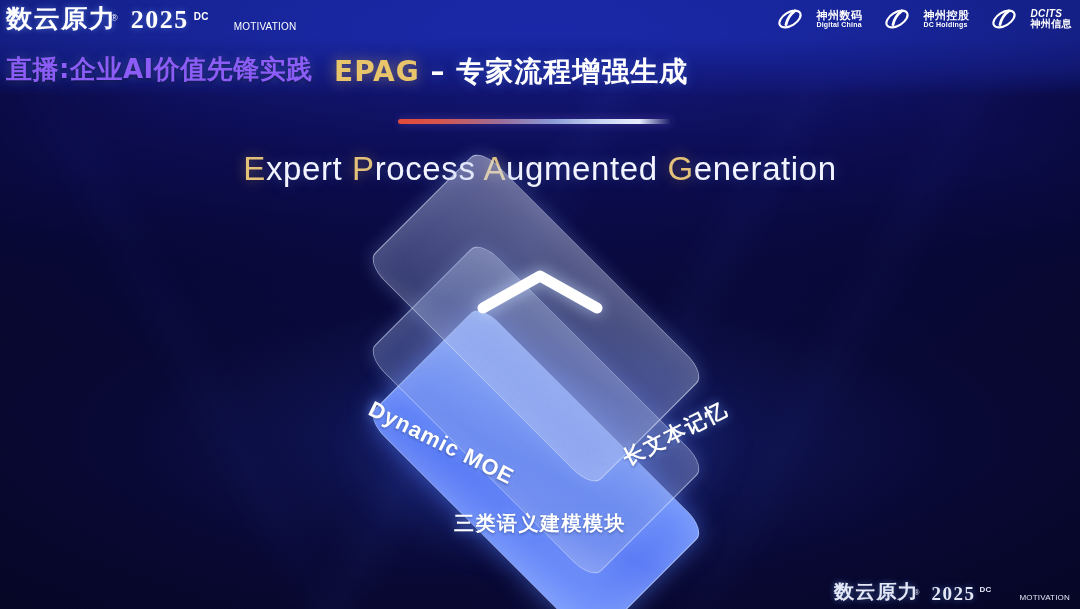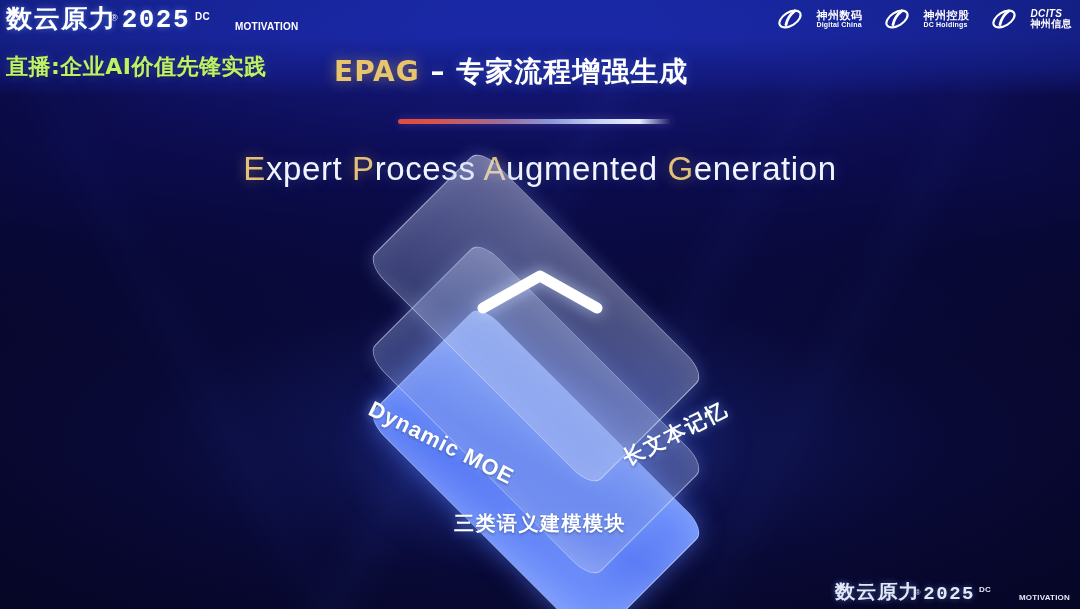--- a/index.html
+++ b/index.html
@@ -27,28 +27,28 @@
     background:radial-gradient(100% 85% at 50% 50%, rgba(0,0,0,0) 52%, rgba(2,2,24,0.55) 100%);}
 
   
   .brand-tl{position:absolute;left:6px;top:2px;display:flex;align-items:flex-end;gap:2px;
             color:#fff;white-space:nowrap;}
   .brand-cn{font-size:25px;font-weight:800;letter-spacing:1px;
             font-family:"DejaVu Sans",sans-serif;
             transform:scaleX(1.06);transform-origin:left bottom;
             text-shadow:0 0 6px rgba(120,170,255,.55);}
   .brand-reg{font-size:9px;vertical-align:top;position:relative;top:-12px;left:-1px;}
-  .brand-yr{font-size:26px;font-weight:800;letter-spacing:1.5px;margin-left:1px;
-            font-family:Liberation Mono, monospace;
+  .brand-yr{font-size:26px;font-weight:800;letter-spacing:1.5px;margin-left:10px;
+            font-family:Liberation Serif, serif;
             text-shadow:0 0 6px rgba(120,170,255,.5);}
   .brand-dc{display:inline-block;margin-left:3px;line-height:1.02;position:relative;top:-3px;}
   .brand-dc .l1{display:block;font-size:10px;font-weight:700;letter-spacing:.3px;}
-  .brand-dc .l2{display:block;font-size:10px;font-weight:700;letter-spacing:.2px;padding-left:40px;}
-
-  .subtitle{position:absolute;left:6px;top:52px;color:#bef264;font-size:22px;font-weight:800;
+  .brand-dc .l2{display:block;font-size:10px;font-weight:400;letter-spacing:.2px;padding-left:40px;}
+
+  .subtitle{position:absolute;left:6px;top:52px;color:#8b5cf6;font-size:26px;font-weight:800;
             letter-spacing:.5px;white-space:nowrap;
             font-family:"DejaVu Sans",sans-serif;
             text-shadow:0 1px 4px rgba(0,0,0,.5),0 0 10px rgba(130,170,255,.35);}
 
   .logos{position:absolute;right:8px;top:6px;display:flex;align-items:center;gap:22px;}
   .logo{display:flex;align-items:center;gap:13px;}
   .logo-mark{width:26px;height:26px;flex:none;}
   .logo-txt{line-height:1.05;color:#fff;white-space:nowrap;}
   .logo-txt .cn{display:block;font-size:11px;font-weight:800;letter-spacing:.5px;
                 font-family:"DejaVu Sans",sans-serif;}

